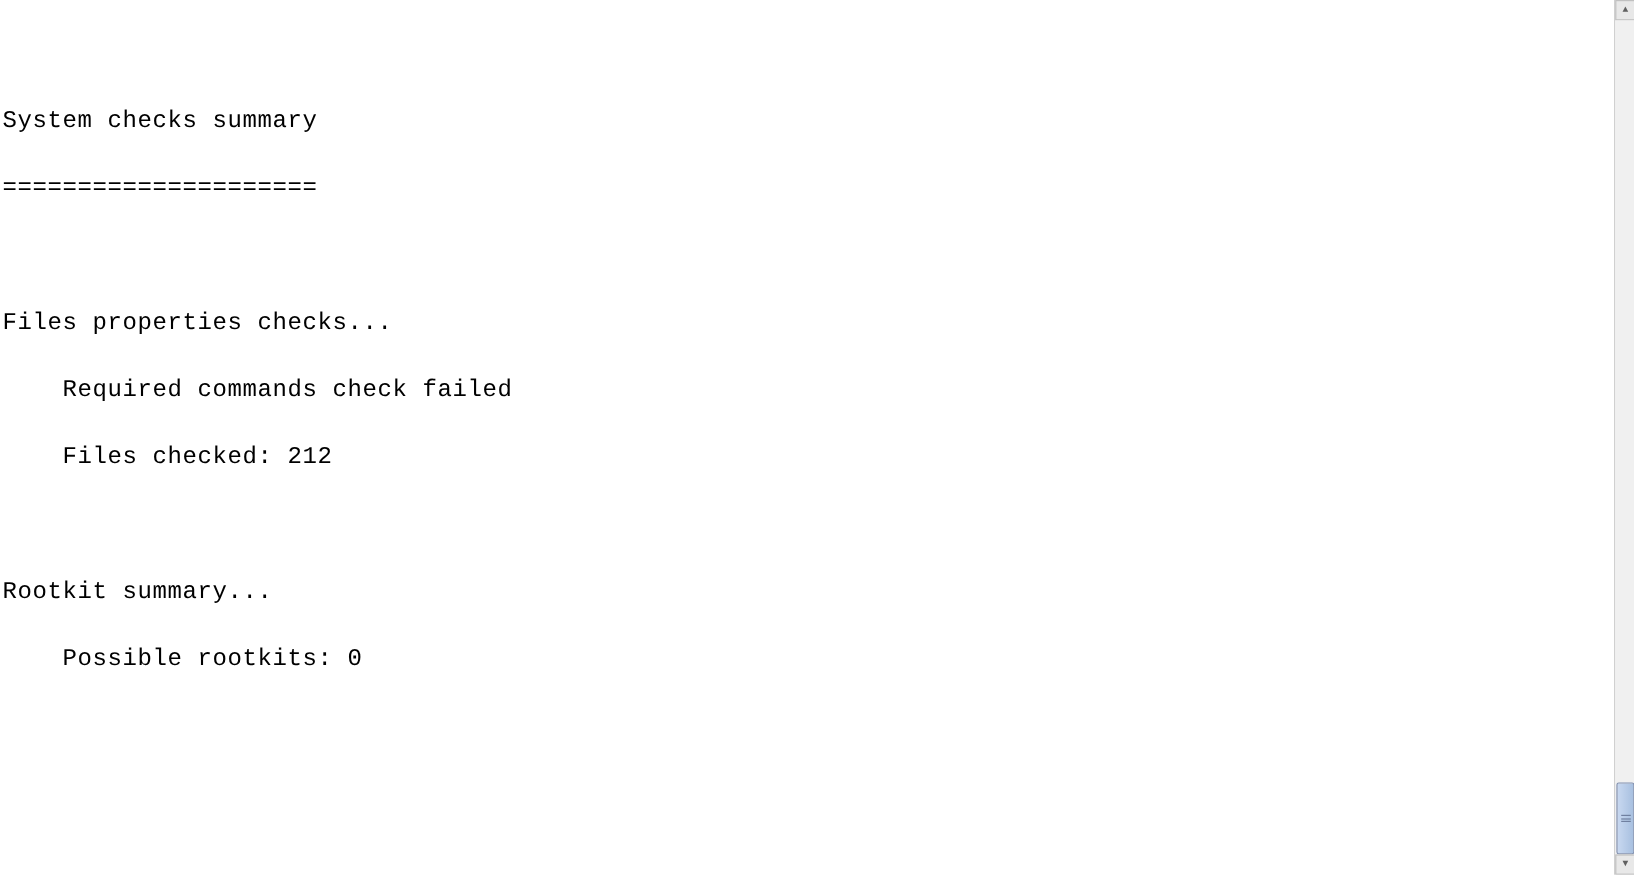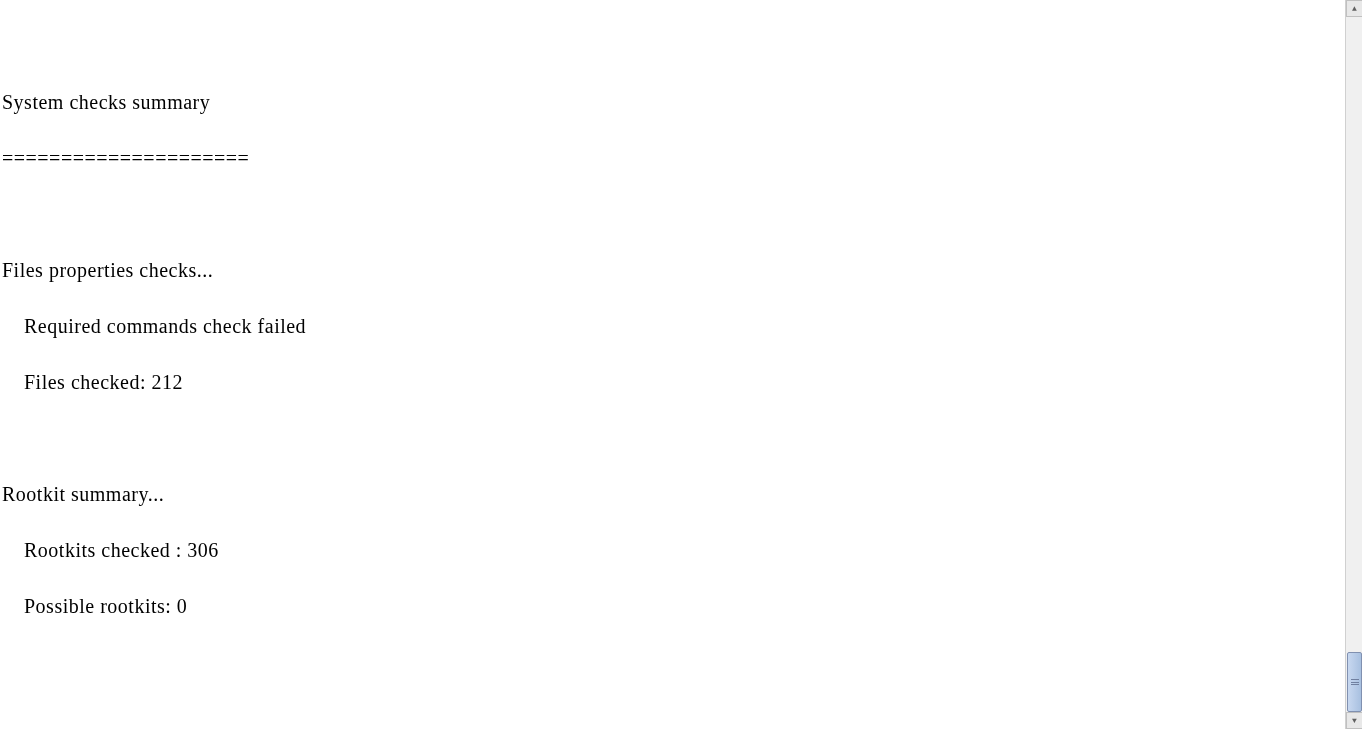--- a/index.html
+++ b/index.html
@@ -19,21 +19,21 @@
     }
     .terminal-area {
       position: absolute;
       top: 0;
       left: 0;
       right: 18px;
       bottom: 0;
       padding: 4px 2px;
       line-height: 1.4;
       white-space: pre;
-      font-family: Liberation Serif, serif;
+      font-family: Liberation Mono, monospace;
       letter-spacing: 0.5px;
     }
     .line {
       display: block;
       min-height: 1.4em;
     }
     .scrollbar {
       position: absolute;
       top: 0;
       right: 0;
@@ -107,21 +107,20 @@
 <div class="terminal-area">
 <span class="line"> </span>
 <span class="line">System checks summary</span>
 <span class="line">=====================</span>
 <span class="line"> </span>
 <span class="line">Files properties checks...</span>
 <span class="line">    Required commands check failed</span>
 <span class="line">    Files checked: 212</span>
 <span class="line"> </span>
 <span class="line">Rootkit summary...</span>
-<span class="line">    Rootkits checked : 306</span>
 <span class="line">    Possible rootkits: 0</span>
 <span class="line"> </span>
 
 
 
 
 
 
 
 

